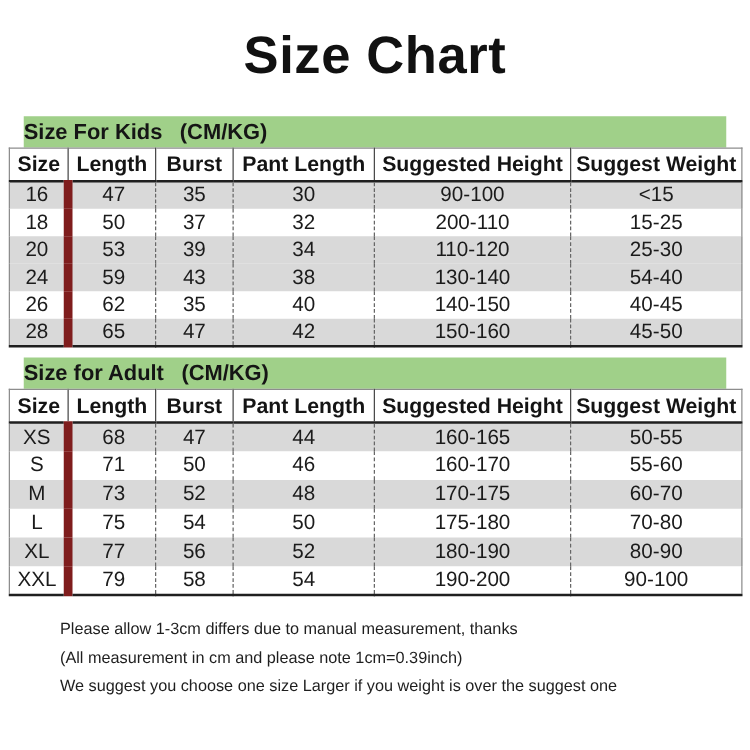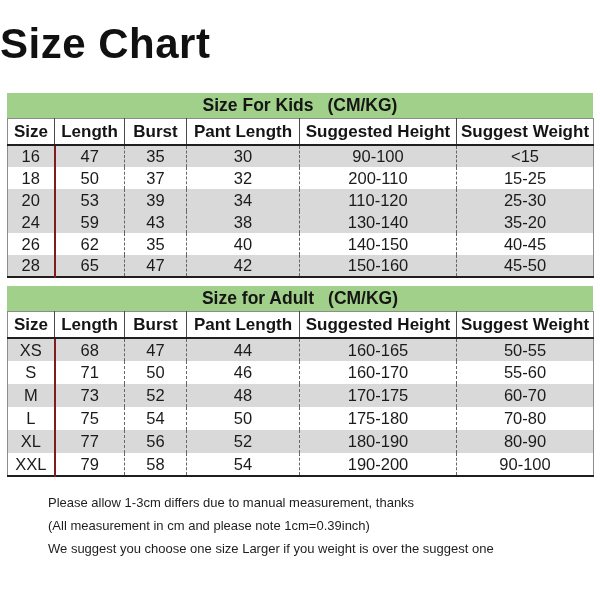--- a/index.html
+++ b/index.html
@@ -8,28 +8,28 @@
     background: #ffffff;
     font-family: "Liberation Sans", "DejaVu Sans", sans-serif;
     color: #1b1b1b;
     -webkit-font-smoothing: antialiased;
   }
   .page { width: 600px; height: 600px; position: relative; }
 
   .title {
     margin: 0; padding-top: 19px;
     font-size: 42px; line-height: 50px;
-    font-weight: bold; 
+    font-weight: bold; text-align: center;
     letter-spacing: 0.5px; color: #111;
   }
 
   .section-bar {
-    margin: 0 7px; height: 25px;
+    margin: 0 19px; height: 25px;
     background: var(--green, #a0d089);
-    display: flex; align-items: center; justify-content: center;
+    display: flex; align-items: center; 
     font-weight: bold; font-size: 17.5px; color: #151515;
   }
   .section-bar.kids  { margin-top: 24px; }
   .section-bar.adult { margin-top: 8px; }
   .section-bar .unit { margin-left: 14px; }
 
   table.size-table {
     border-collapse: collapse; table-layout: fixed;
     width: 586px; margin-left: 7px;
     border: 1px solid #8d8d8d;
@@ -52,21 +52,21 @@
   }
   table.size-table thead th:not(:last-child) { border-right: 1px solid #4a4a4a; }
 
   table.size-table tbody td {
     font-size: 16.5px; padding: 0; color: #1b1b1b;
   }
   table.size-table tbody tr { height: 22px; }
   table.adult tbody tr { height: 23px; }
   table.size-table tbody tr.alt { background: var(--row-alt, #d9d9d9); }
 
-  table.size-table tbody td.c0 { border-right: 2px solid #7f1d1d; }
+  table.size-table tbody td.c0 { border-right: 7px solid #7f1d1d; }
   table.size-table tbody td.c1,
   table.size-table tbody td.c2,
   table.size-table tbody td.c3,
   table.size-table tbody td.c4 { border-right: 1px dashed #676767; }
 
   .notes {
     margin: 14px 0 0 48px;
     font-size: 13px; line-height: 23px; color: #1e1e1e;
   }
 </style>
@@ -125,21 +125,21 @@
           <td class="c3">34</td>
           <td class="c4">110-120</td>
           <td class="c5">25-30</td>
         </tr>
         <tr class="alt">
           <td class="c0">24</td>
           <td class="c1">59</td>
           <td class="c2">43</td>
           <td class="c3">38</td>
           <td class="c4">130-140</td>
-          <td class="c5">35-20</td>
+          <td class="c5">54-40</td>
         </tr>
         <tr>
           <td class="c0">26</td>
           <td class="c1">62</td>
           <td class="c2">35</td>
           <td class="c3">40</td>
           <td class="c4">140-150</td>
           <td class="c5">40-45</td>
         </tr>
         <tr class="alt">

